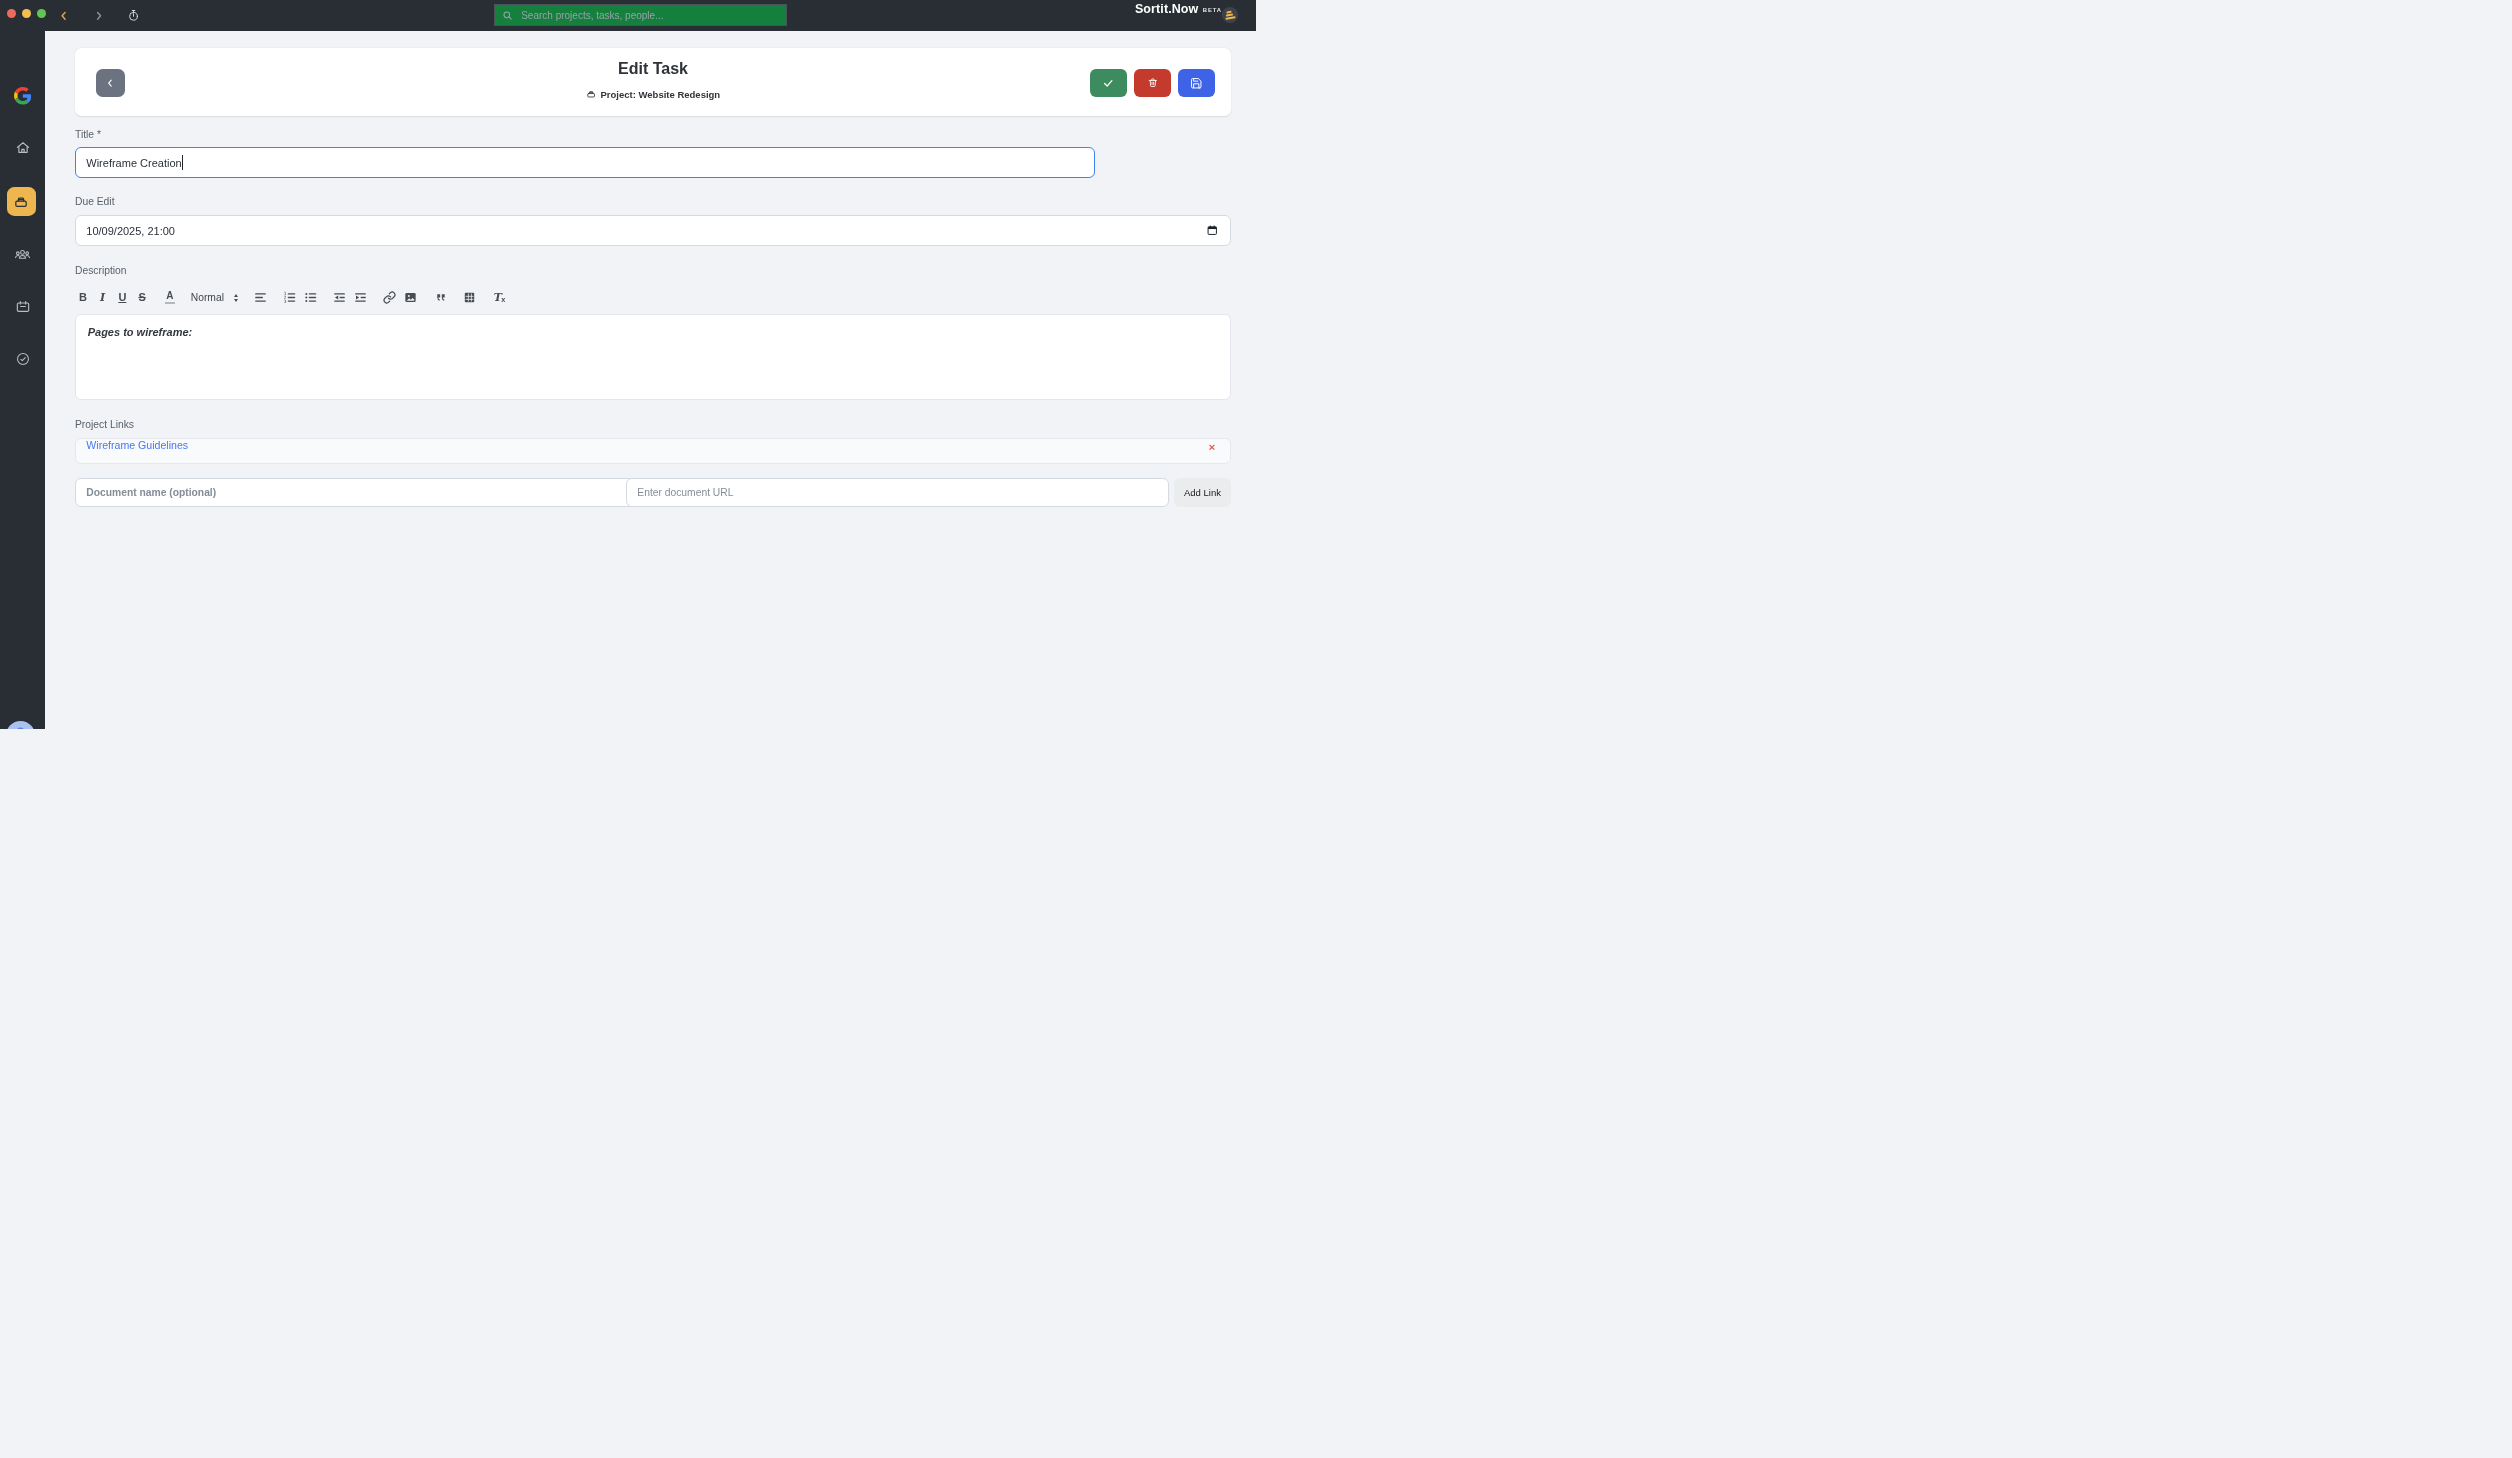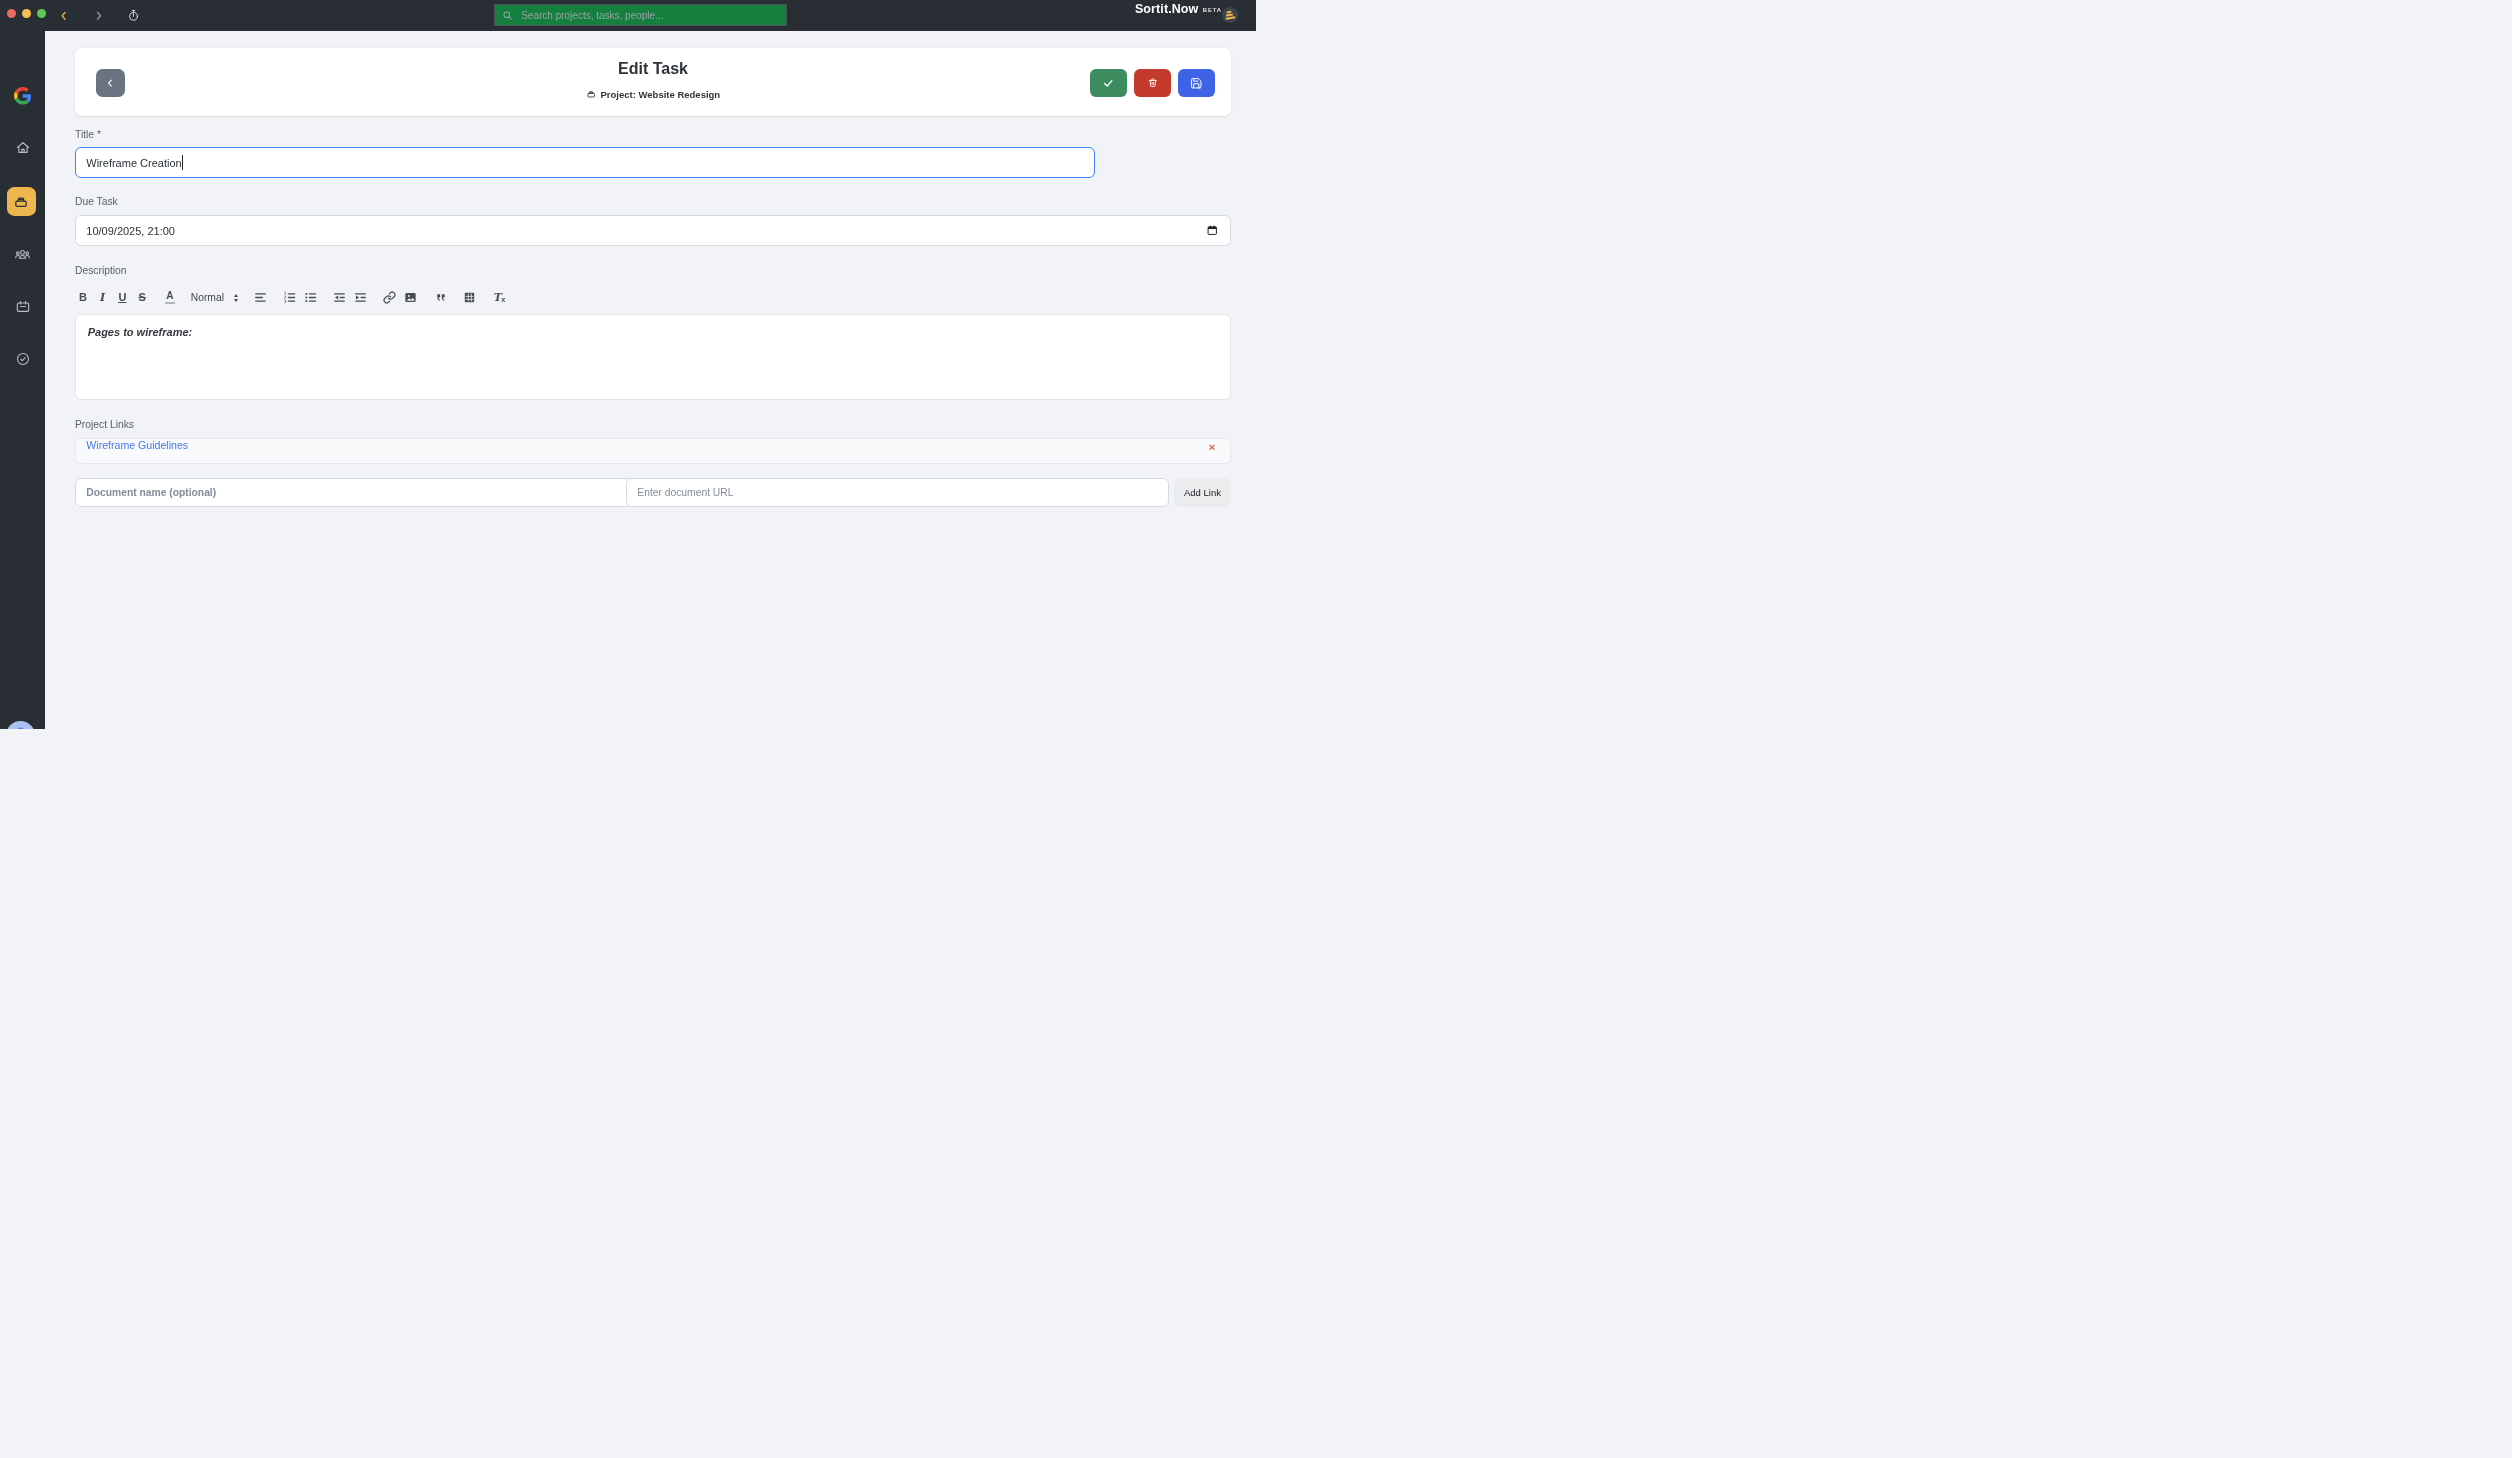--- a/index.html
+++ b/index.html
@@ -265,21 +265,21 @@
     <path d="M19 21H5a2 2 0 0 1-2-2V5a2 2 0 0 1 2-2h11l5 5v11a2 2 0 0 1-2 2z"></path>
     <polyline points="17 21 17 13 7 13 7 21"></polyline>
       <polyline points="7 3 7 8 15 8"></polyline>
   </svg>
 </button>
 
 <div class="abs flabel" style="top:129px">Title *</div>
 <input class="abs t-input" type="text" value="Wireframe Creation" style="">
 <div class="abs caret"></div>
 
-<div class="abs flabel" style="top:196px">Due Task</div>
+<div class="abs flabel" style="top:196px">Due Edit</div>
 <input class="abs d-input" type="text" value="10/09/2025, 21:00" style="">
 <span class="abs cal-ic">
   <svg width="12.5" height="12.5" viewBox="0 0 24 24" fill="none" stroke="currentColor" stroke-width="1.9" stroke-linejoin="round">
     <rect x="4" y="5.5" width="16" height="14.5" rx="1.5"></rect>
     <rect x="4" y="5.5" width="16" height="4.2" fill="currentColor" stroke="none"></rect>
     <line x1="8.3" y1="3" x2="8.3" y2="6.5"></line>
       <line x1="15.7" y1="3" x2="15.7" y2="6.5"></line>
   </svg>
 </span>
 

